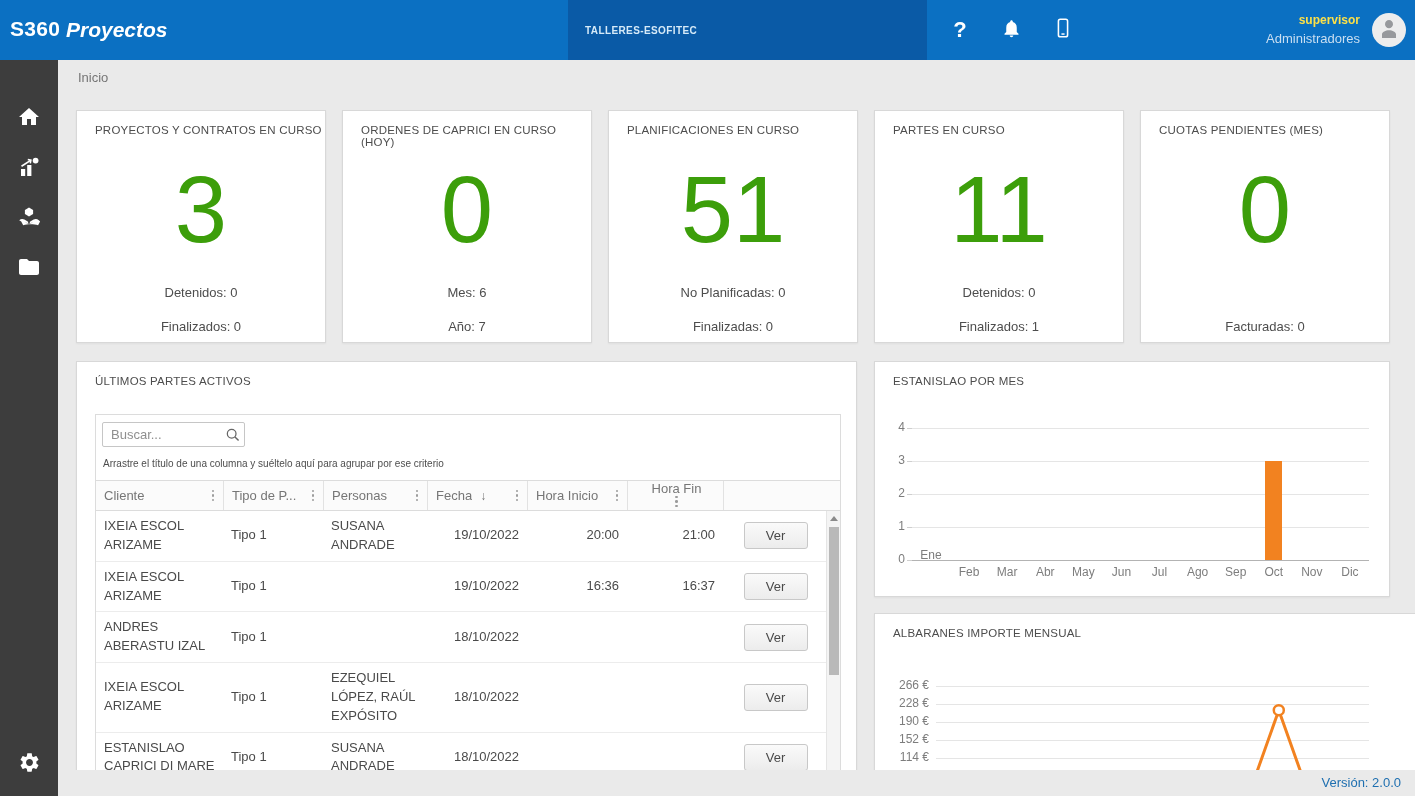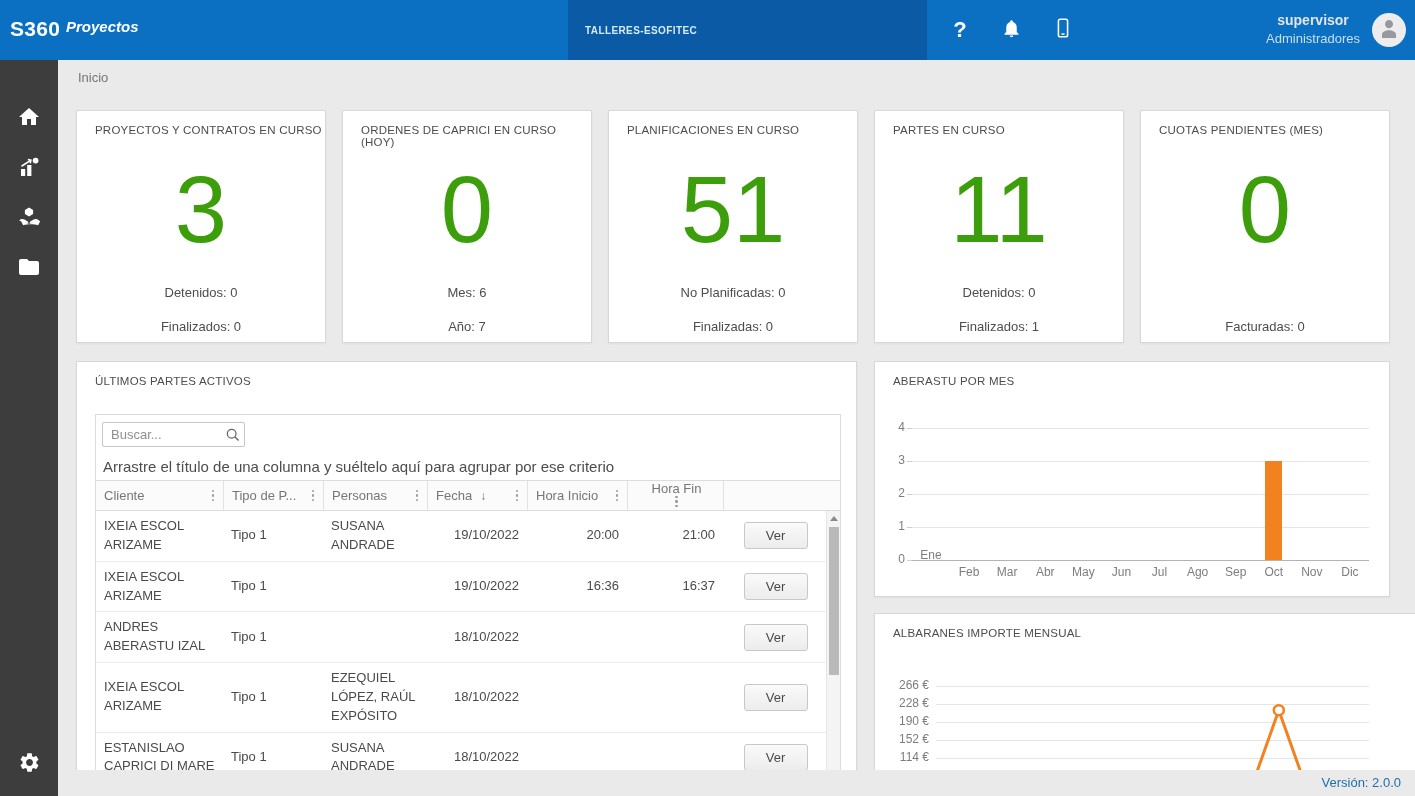--- a/index.html
+++ b/index.html
@@ -3,28 +3,28 @@
 <meta charset="utf-8">
 <style>
   html,body{margin:0;padding:0;background:#dcdcdc;}
   *{box-sizing:border-box;}
   .app{position:relative;width:1415px;height:796px;overflow:hidden;
        font-family:"Liberation Sans",sans-serif;background:#eaeaea;}
 
   
   .hdr{position:absolute;left:0;top:0;width:1415px;height:60px;background:#0b70c2;z-index:30;}
   .brand{position:absolute;left:10px;top:17px;color:#fff;font-size:21px;font-weight:bold;letter-spacing:.3px;}
-  .apptitle{position:absolute;left:66px;top:18px;color:#fff;font-size:15px;font-style:italic;font-weight:600;}
+  .apptitle{position:absolute;left:66px;top:18px;color:#fff;font-size:21px;font-style:italic;font-weight:600;}
   .workspace{position:absolute;left:568px;top:0;width:359px;height:60px;background:#0a5aa6;
              display:flex;align-items:center;padding-left:17px;cursor:pointer;}
   .workspace span{color:#d6eaf8;font-size:10px;font-weight:700;letter-spacing:.4px;}
   .hdr-ico{position:absolute;top:0;height:60px;width:44px;display:flex;align-items:center;justify-content:center;cursor:pointer;}
   .help-txt{color:#fff;font-size:22px;font-weight:bold;}
   .usrblk{position:absolute;right:55px;top:10px;text-align:right;}
-  .usrname{color:#e5e5e5;font-size:14px;font-weight:bold;line-height:20px;text-align:center;}
+  .usrname{color:#fde047;font-size:12px;font-weight:bold;line-height:20px;}
   .usrrole{color:#cadff2;font-size:13px;line-height:17px;}
   .avatar{position:absolute;right:9px;top:13px;width:34px;height:34px;border-radius:50%;
           background:#ededed;display:flex;align-items:center;justify-content:center;cursor:pointer;overflow:hidden;}
 
   
   .side{position:absolute;left:0;top:60px;width:58px;height:736px;background:#3d3d3d;z-index:25;}
   .side-item{width:58px;height:50px;display:flex;align-items:center;justify-content:center;cursor:pointer;}
   .side-item.i1{margin-top:34px;}
   .side-bottom{position:absolute;bottom:10px;left:0;width:58px;height:44px;display:flex;align-items:center;justify-content:center;cursor:pointer;}
 
@@ -45,21 +45,21 @@
 
   
   .p-partes{left:18px;top:301px;width:781px;height:412px;overflow:hidden;}
   .gridwrap{position:absolute;left:18px;top:52px;width:746px;height:360px;border:1px solid #dcdcdc;background:#fff;overflow:hidden;}
   .searchbox{position:absolute;left:6px;top:7px;width:143px;height:25px;border:1px solid #c6c6c6;border-radius:2px;
              display:flex;align-items:center;background:#fff;}
   .searchbox input{flex:1;border:0;outline:0;padding:0 4px 0 8px;font-size:13px;color:#444;min-width:0;
                    font-family:"Liberation Sans",sans-serif;background:transparent;}
   .searchbox input::placeholder{color:#8f8f8f;}
   .sicon{width:24px;display:flex;align-items:center;justify-content:center;cursor:pointer;}
-  .ghint{position:absolute;left:7px;top:43px;font-size:15px;color:#4d4d4d;}
+  .ghint{position:absolute;left:7px;top:43px;font-size:10px;color:#4d4d4d;}
   .ghead{position:absolute;left:0;top:65px;width:746px;height:31px;background:#fbfbfb;
          border-top:1px solid #dcdcdc;border-bottom:1px solid #dcdcdc;display:flex;}
   .hcell{position:relative;height:100%;display:flex;align-items:center;padding:0 6px 0 8px;
          font-size:13px;color:#767676;border-left:1px solid #e2e2e2;cursor:pointer;}
   .hcell:first-child{border-left:0;}
   .hlabel{flex:1;white-space:nowrap;overflow:hidden;}
   .sortarrow{font-size:12px;color:#777;margin-right:2px;}
   .dots{display:flex;flex-direction:column;gap:2px;padding:3px;cursor:pointer;}
   .dots i{width:2.5px;height:2.5px;border-radius:50%;background:#9c9c9c;}
   .gbody{position:absolute;left:0;top:96px;width:732px;height:264px;overflow:hidden;}
@@ -342,21 +342,21 @@
         </div>
 
         <div class="vscroll">
           <div class="varrow"></div>
           <div class="vthumb"></div>
         </div>
       </div>
     </section>
 
     <section class="panel p-bar">
-      <div class="ptitle">ABERASTU POR MES</div>
+      <div class="ptitle">ESTANISLAO POR MES</div>
       <div class="chartbox" id="bar-chart">
           <div class="gline axis" style="left: 37px; width: 457px; top: 198px;"></div>
           <div class="vtick" style="left: 32px; top: 198px;"></div>
           <div class="ylab" style="left: 10px; width: 20px; top: 190px;">0</div>
           <div class="gline" style="left: 37px; width: 457px; top: 165px;"></div>
           <div class="vtick" style="left: 32px; top: 165px;"></div>
           <div class="ylab" style="left: 10px; width: 20px; top: 157px;">1</div>
           <div class="gline" style="left: 37px; width: 457px; top: 132px;"></div>
           <div class="vtick" style="left: 32px; top: 132px;"></div>
           <div class="ylab" style="left: 10px; width: 20px; top: 124px;">2</div>

